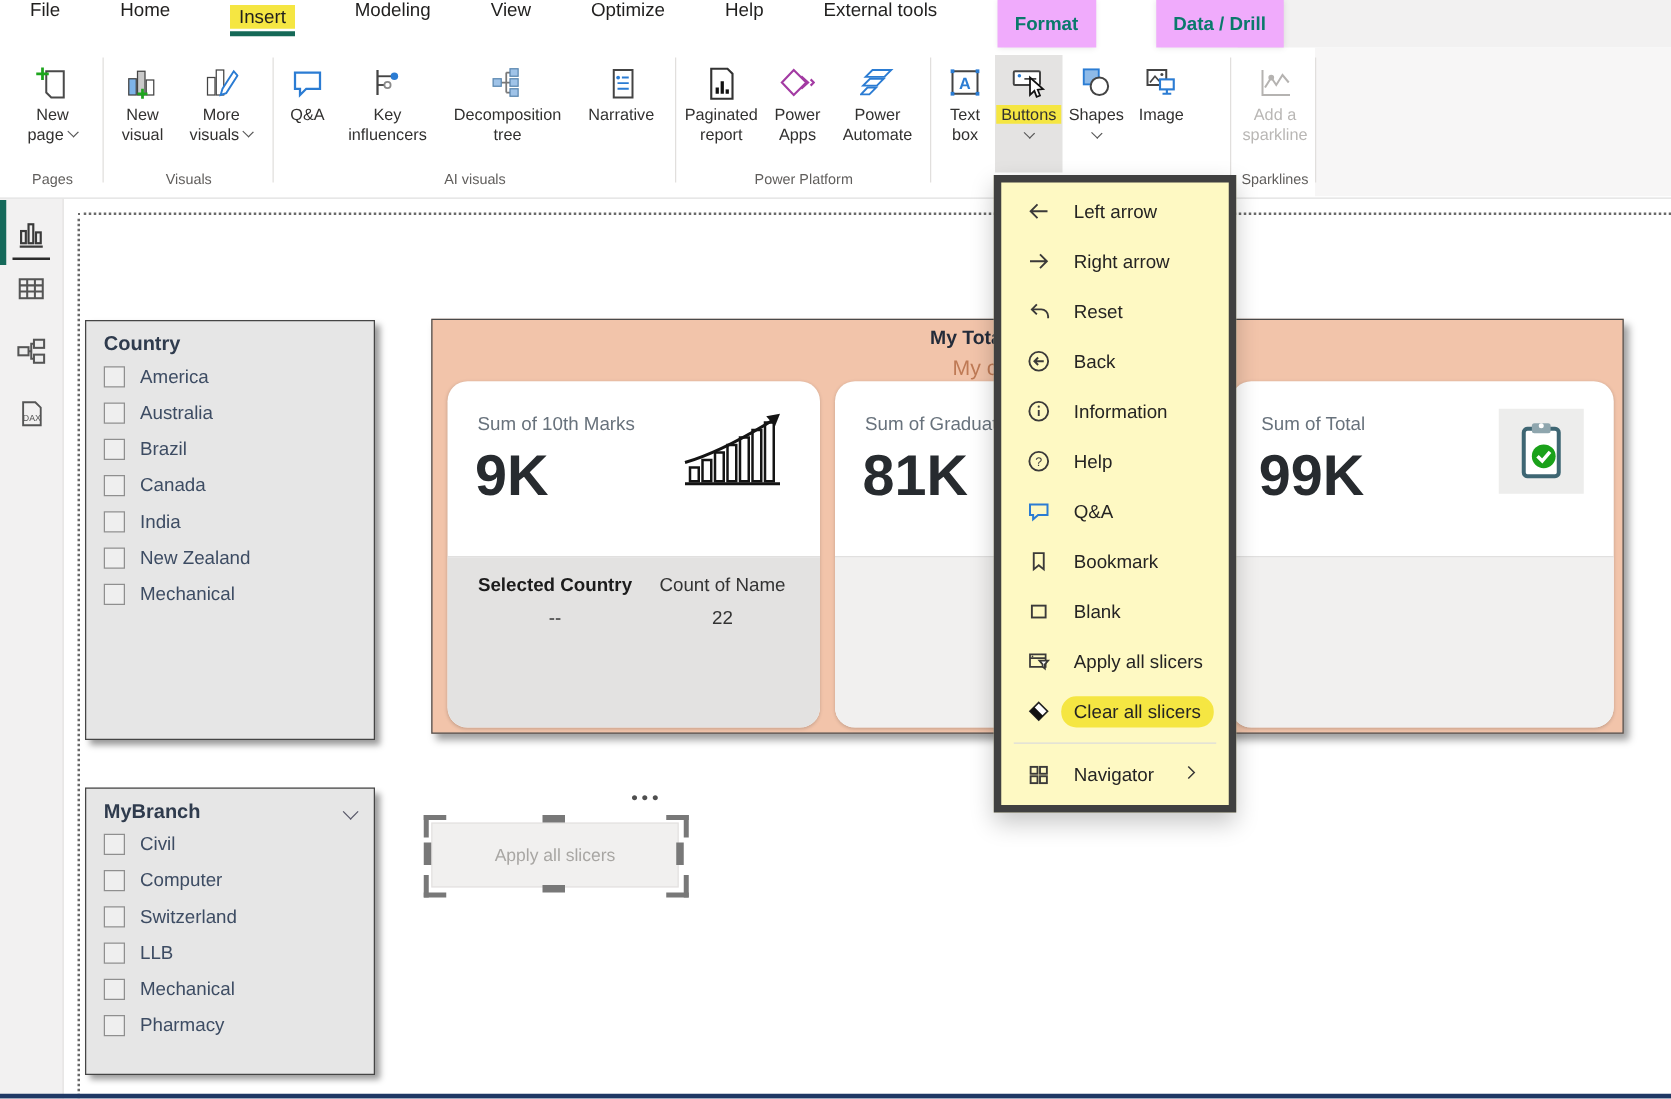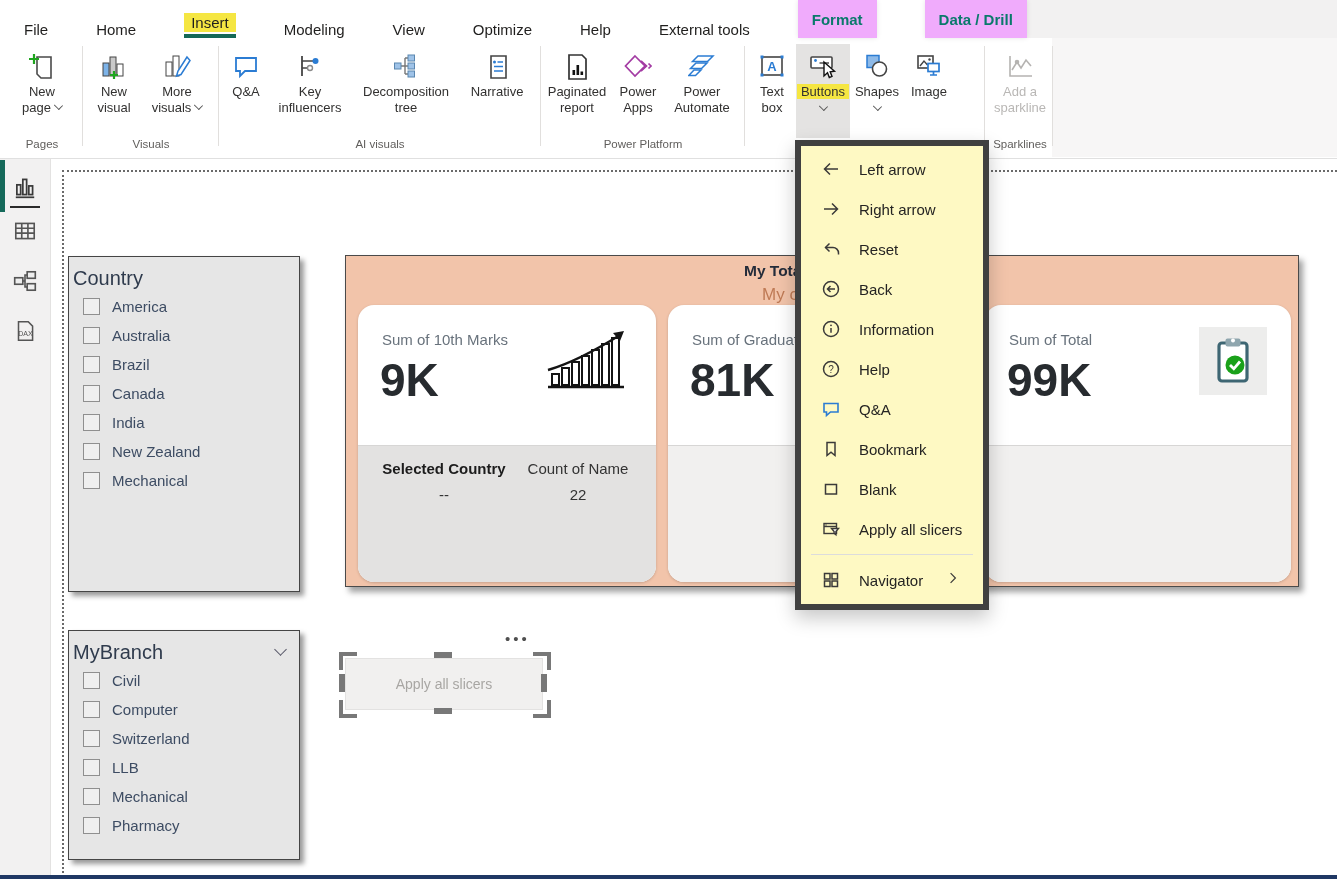--- a/index.html
+++ b/index.html
@@ -2,21 +2,21 @@
 <html><head>
 <meta charset="utf-8">
 <style>
   html,body{margin:0;padding:0;}
   .screen{position:relative;width:1337px;height:879px;background:#ffffff;
     font-family:"Liberation Sans","DejaVu Sans",sans-serif;overflow:hidden;color:#252423;}
 
   
   .topbar{position:absolute;left:0;top:0;width:1337px;height:38px;background:#fff;z-index:10;}
   .topbar-gray{position:absolute;left:990px;top:0;width:347px;height:38px;background:#f2f1f1;}
-  .menu-row{position:absolute;left:0;top:0;height:38px;display:flex;align-items:flex-end;gap:48px;padding-left:24px;}
+  .menu-row{position:absolute;left:0;top:0;height:38px;display:flex;align-items:flex-start;gap:48px;padding-left:24px;}
   .mi{font-size:15px;color:#201f1e;white-space:nowrap;cursor:default;}
   .mi-active{display:flex;flex-direction:column;align-items:center;margin-top:4px;}
   .mi-active .hl{background:#f5e642;padding:1px 7px;}
   .mi-active .ul{height:4px;background:#156957;width:100%;margin-top:2px;}
   .mi-tab{background:#f0abfc;height:38px;display:flex;align-items:center;padding:0 14px;
     color:#0a796b;font-weight:700;position:relative;z-index:2;box-shadow:0 0 5px rgba(0,0,0,0.10);}
 
   
   .ribbon{position:absolute;left:0;top:38px;width:1337px;height:120px;background:#fff;border-bottom:1px solid #e0e0e0;z-index:9;}
   .ribbon-gray{position:absolute;left:1052px;top:0;width:285px;height:119px;background:#f7f6f6;}
@@ -39,21 +39,21 @@
   .active-strip{position:absolute;left:0;top:2px;width:5px;height:52px;background:#15695a;}
   .side-ico{position:absolute;left:12px;width:26px;height:26px;cursor:pointer;}
   .active-underline{position:absolute;left:10px;width:30px;height:2px;background:#2b2b2b;}
 
   
   .canvas{position:absolute;left:50px;top:158px;width:1287px;height:721px;background:#fff;}
   .page-border{position:absolute;left:62px;top:170px;width:1273px;height:709px;
     border-top:2px dotted #6a6a6a;border-left:2px dotted #6a6a6a;z-index:1;}
 
   .slicer{position:absolute;background:#e6e6e6;border:1.5px solid #454545;box-shadow:4px 4px 5px rgba(0,0,0,0.40);z-index:2;}
-  .slicer-title{font-size:20px;font-weight:400;color:#2f3b4d;padding:10px 0 2px 4px;}
+  .slicer-title{font-size:16px;font-weight:700;color:#2f3b4d;padding:10px 0 2px 14px;}
   .opt{display:flex;align-items:center;height:29px;padding-left:14px;font-size:15px;color:#3d4c63;}
   .cbx{width:15px;height:15px;border:1px solid #8f8f8f;background:#efefef;margin-right:12px;flex:0 0 auto;}
   .slicer-chev{position:absolute;right:14px;top:14px;width:8px;height:8px;border-right:1.6px solid #556;border-bottom:1.6px solid #556;transform:rotate(45deg);}
 
   .dash{position:absolute;left:345px;top:255px;width:952px;height:330px;background:#f2c4aa;
     border:1.5px solid #4a4a4a;box-shadow:4px 5px 6px rgba(0,0,0,0.38);z-index:2;}
   .dash-title{position:absolute;left:398px;top:6px;font-size:15.5px;font-weight:700;color:#242c3a;white-space:nowrap;}
   .dash-sub{position:absolute;left:416px;top:29px;font-size:17px;color:#bf7a55;white-space:nowrap;}
 
   .card{position:absolute;top:305px;height:277px;background:#fff;border-radius:16px;z-index:3;
@@ -560,20 +560,27 @@
     </div>
     <div class="ditem">
       <span class="dicon"><svg viewBox="0 0 20 20" width="20" height="20" fill="none" stroke="#3b3a39" stroke-width="1.4">
             <rect x="3" y="4.5" width="12.5" height="10"></rect>
             <path d="M3 7.5 H15.5"></path>
             <circle cx="5" cy="6" r="0.7" fill="#3b3a39" stroke="none"></circle>
             <path d="M10.5 9.5 H17.5 L14.9 12.5 V15.8 L13.1 14.2 V12.5 Z" fill="#fff"></path>
           </svg></span>
       <span class="dlabel">Apply all slicers</span>
     </div>
+    <div class="ditem">
+      <span class="dicon"><svg viewBox="0 0 20 20" width="20" height="20">
+            <path d="M10 3 L17 10 L10 17 L3 10 Z" fill="#fff" stroke="#222" stroke-width="1.4"></path>
+            <path d="M3 10 L10 17 L13.4 13.6 L6.4 6.6 Z" fill="#111"></path>
+          </svg></span>
+      <span class="dlabel hl-pill">Clear all slicers</span>
+    </div>
     <div class="dsep"></div>
     <div class="ditem">
       <span class="dicon"><svg viewBox="0 0 20 20" width="20" height="20" fill="none" stroke="#3b3a39" stroke-width="1.5">
             <rect x="3.5" y="3.5" width="5.5" height="5.5"></rect>
             <rect x="11" y="3.5" width="5.5" height="5.5"></rect>
             <rect x="3.5" y="11" width="5.5" height="5.5"></rect>
             <rect x="11" y="11" width="5.5" height="5.5"></rect>
           </svg></span>
       <span class="dlabel">Navigator</span>
       <span class="dicon submenu-chev"><svg viewBox="0 0 20 20" width="16" height="16" fill="none" stroke="#3b3a39" stroke-width="1.5">

